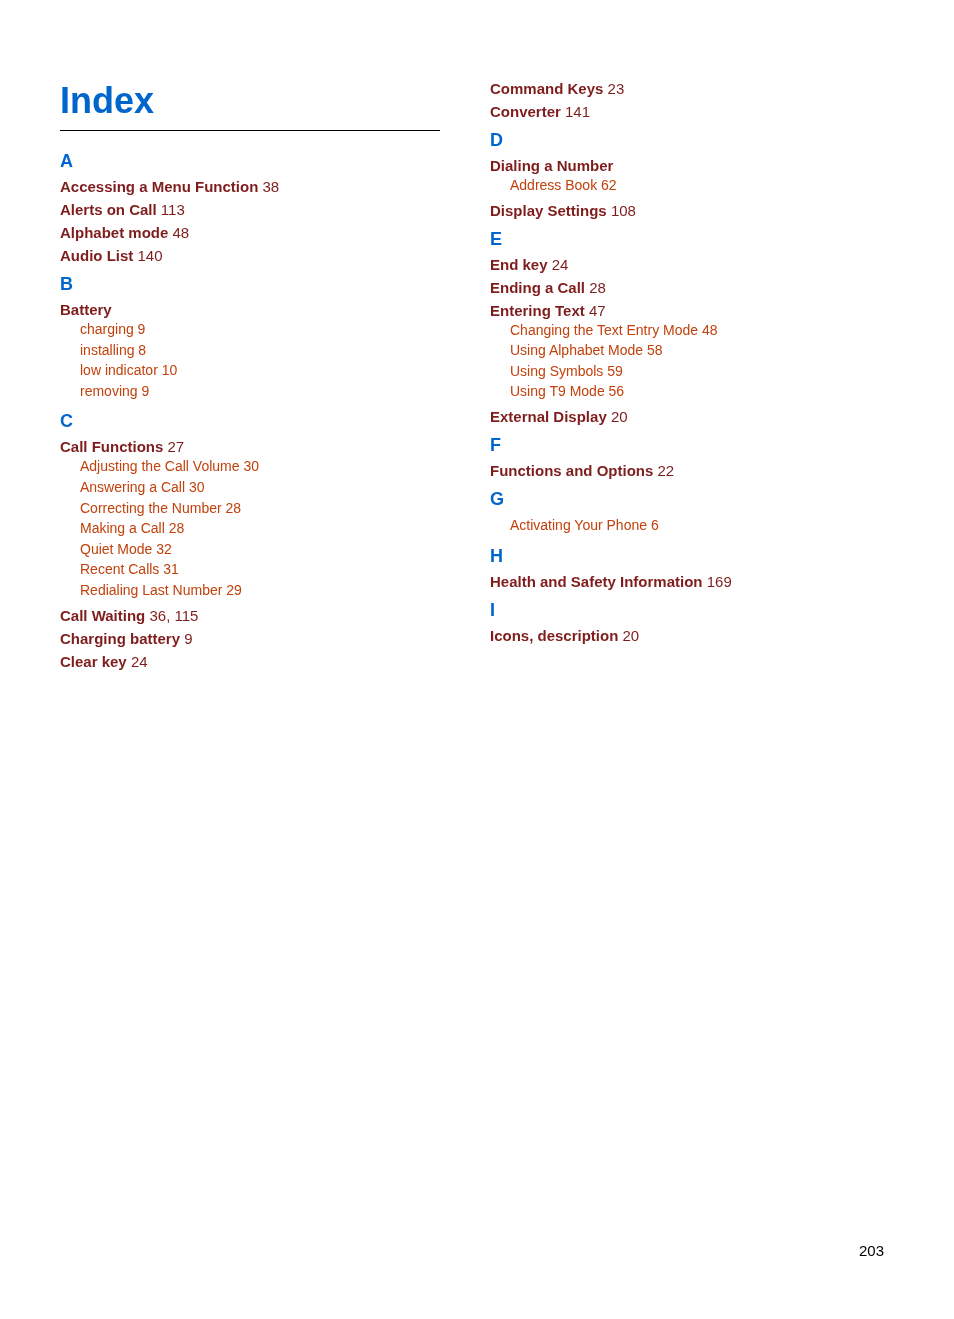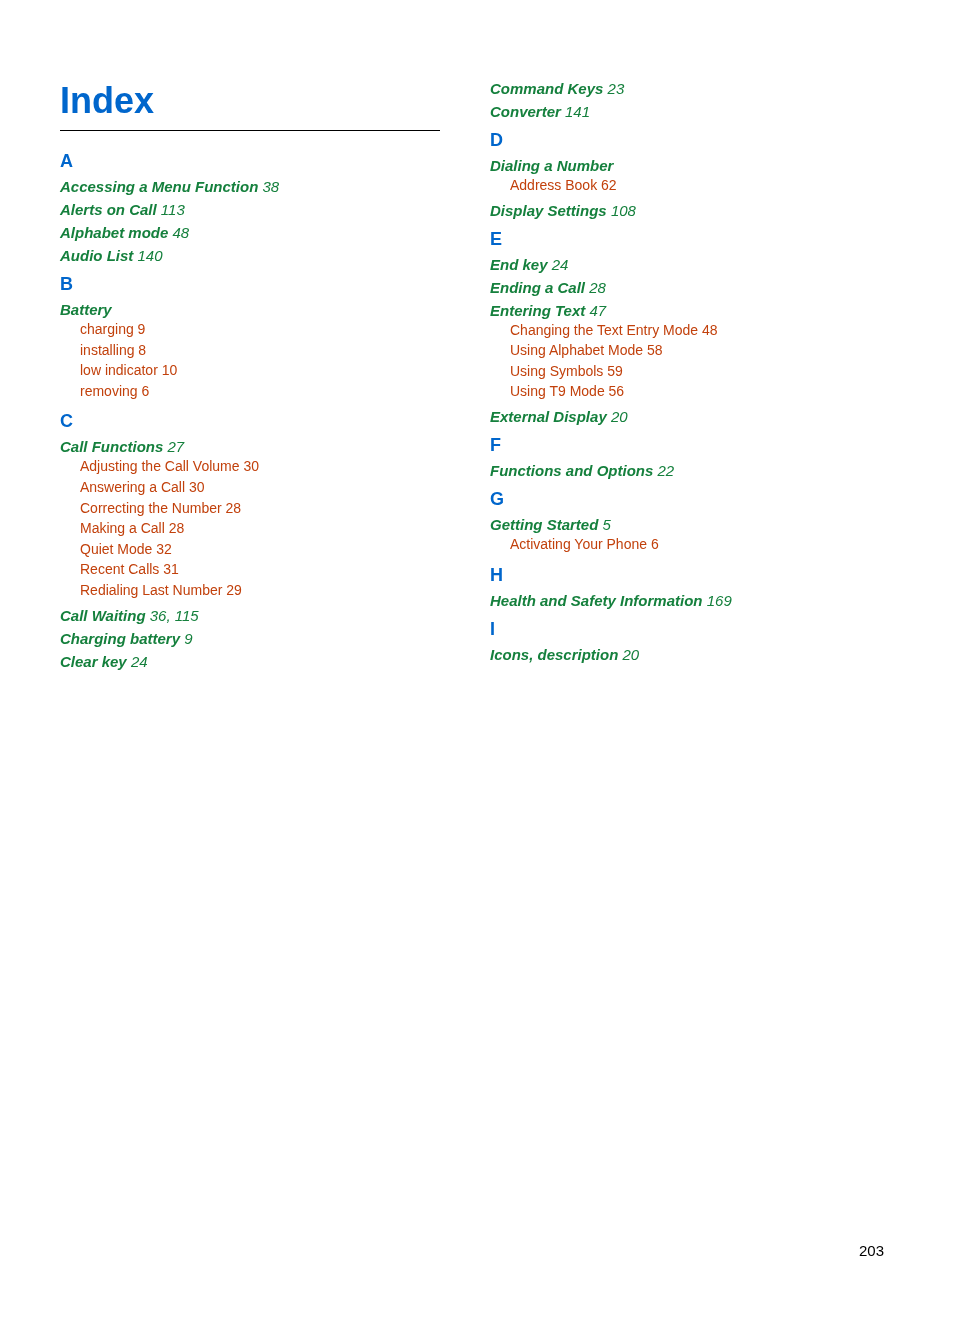--- a/index.html
+++ b/index.html
@@ -54,23 +54,22 @@
       font-size: 18px;
       font-weight: bold;
       color: #0066cc;
       margin-bottom: 6px;
       margin-top: 10px;
     }
 
     .entry-main {
       font-weight: bold;
       font-size: 15px;
-      color: #15803d;
+      color: #7f1d1d;
       margin-bottom: 2px;
-      font-style: italic;
     }
 
     .entry-main .page-num {
       font-weight: normal;
     }
 
     .entry-sub {
       font-size: 14px;
       font-weight: normal;
       color: #c2410c;
@@ -113,21 +112,21 @@
         </div>
         <div class="entry-block">
           <div class="entry-main">Audio List <span class="page-num">140</span></div>
         </div>
         <div class="section-letter">B</div>
         <div class="entry-block">
           <div class="entry-main">Battery</div>
           <div class="entry-sub">charging  9</div>
           <div class="entry-sub">installing  8</div>
           <div class="entry-sub">low indicator  10</div>
-          <div class="entry-sub">removing  6</div>
+          <div class="entry-sub">removing  9</div>
         </div>
         <div class="section-letter">C</div>
         <div class="entry-block">
           <div class="entry-main">Call Functions <span class="page-num">27</span></div>
           <div class="entry-sub">Adjusting the Call Volume  30</div>
           <div class="entry-sub">Answering a Call  30</div>
           <div class="entry-sub">Correcting the Number  28</div>
           <div class="entry-sub">Making a Call  28</div>
           <div class="entry-sub">Quiet Mode  32</div>
           <div class="entry-sub">Recent Calls  31</div>
@@ -177,21 +176,20 @@
         </div>
         <div class="entry-block">
           <div class="entry-main">External Display <span class="page-num">20</span></div>
         </div>
         <div class="section-letter">F</div>
         <div class="entry-block">
           <div class="entry-main">Functions and Options <span class="page-num">22</span></div>
         </div>
         <div class="section-letter">G</div>
         <div class="entry-block">
-          <div class="entry-main">Getting Started <span class="page-num">5</span></div>
           <div class="entry-sub">Activating Your Phone  6</div>
         </div>
         <div class="section-letter">H</div>
         <div class="entry-block">
           <div class="entry-main">Health and Safety Information <span class="page-num">169</span></div>
         </div>
         <div class="section-letter">I</div>
         <div class="entry-block">
           <div class="entry-main">Icons, description <span class="page-num">20</span></div>
         </div>

